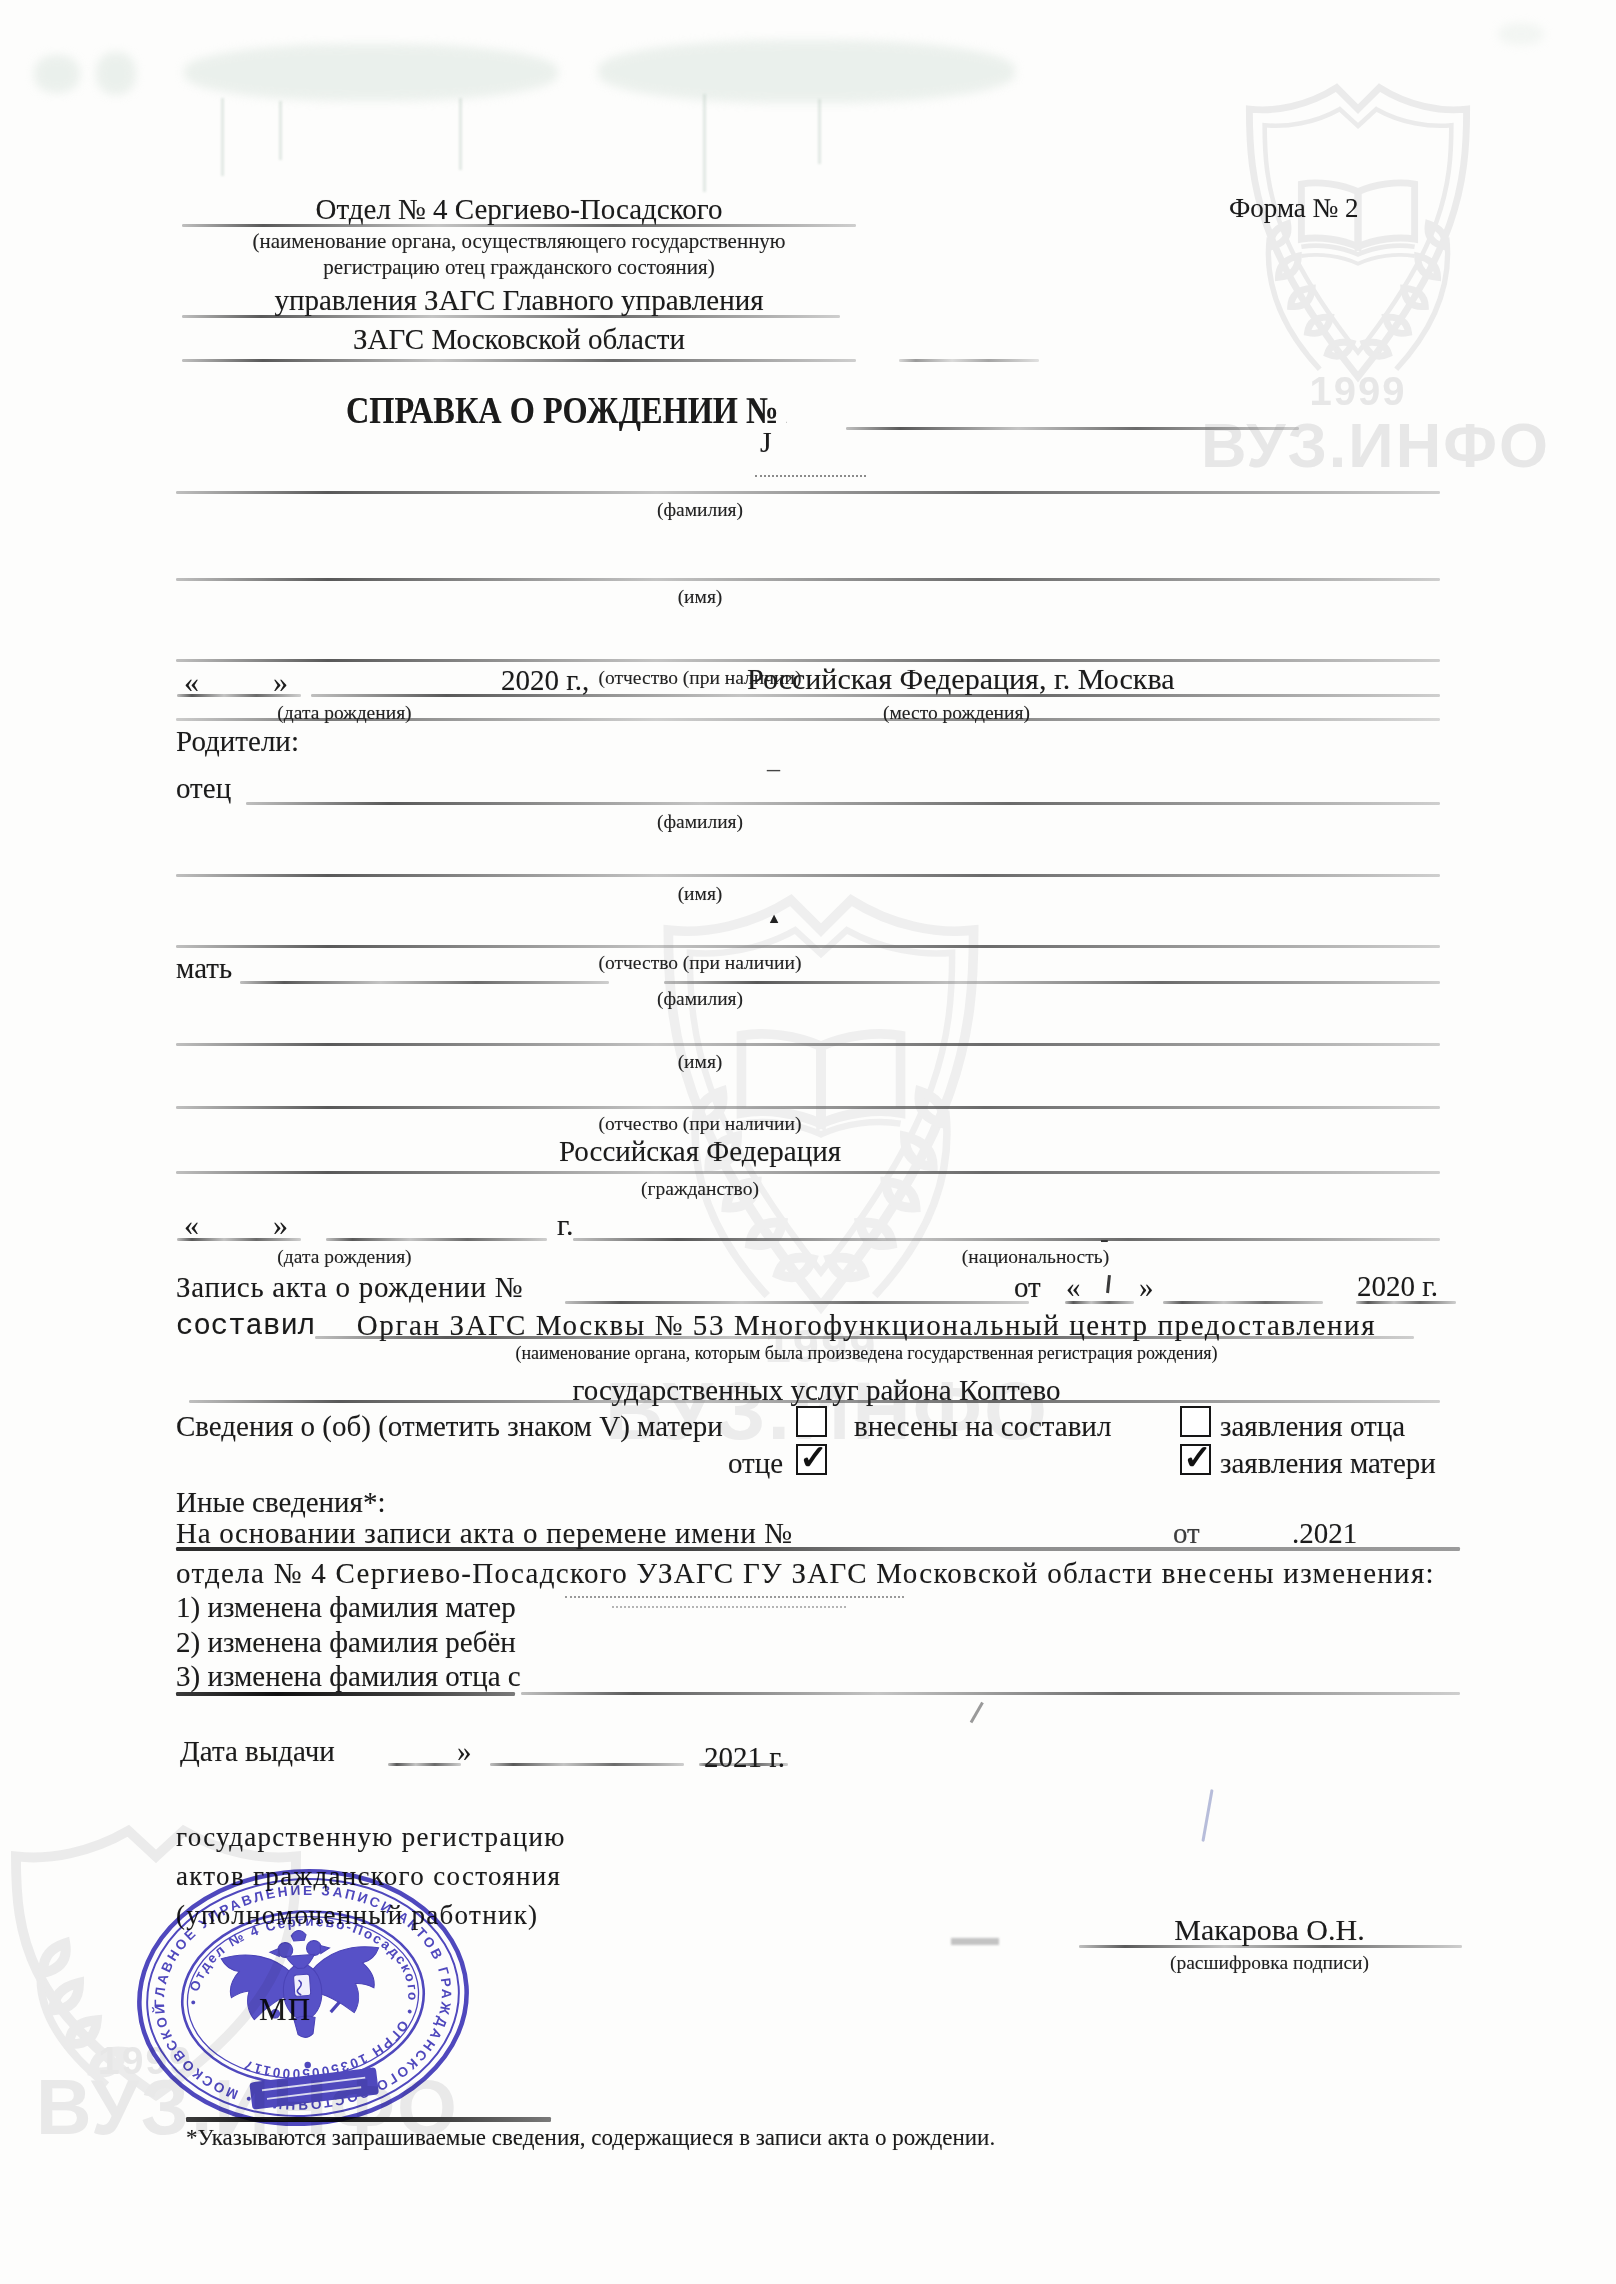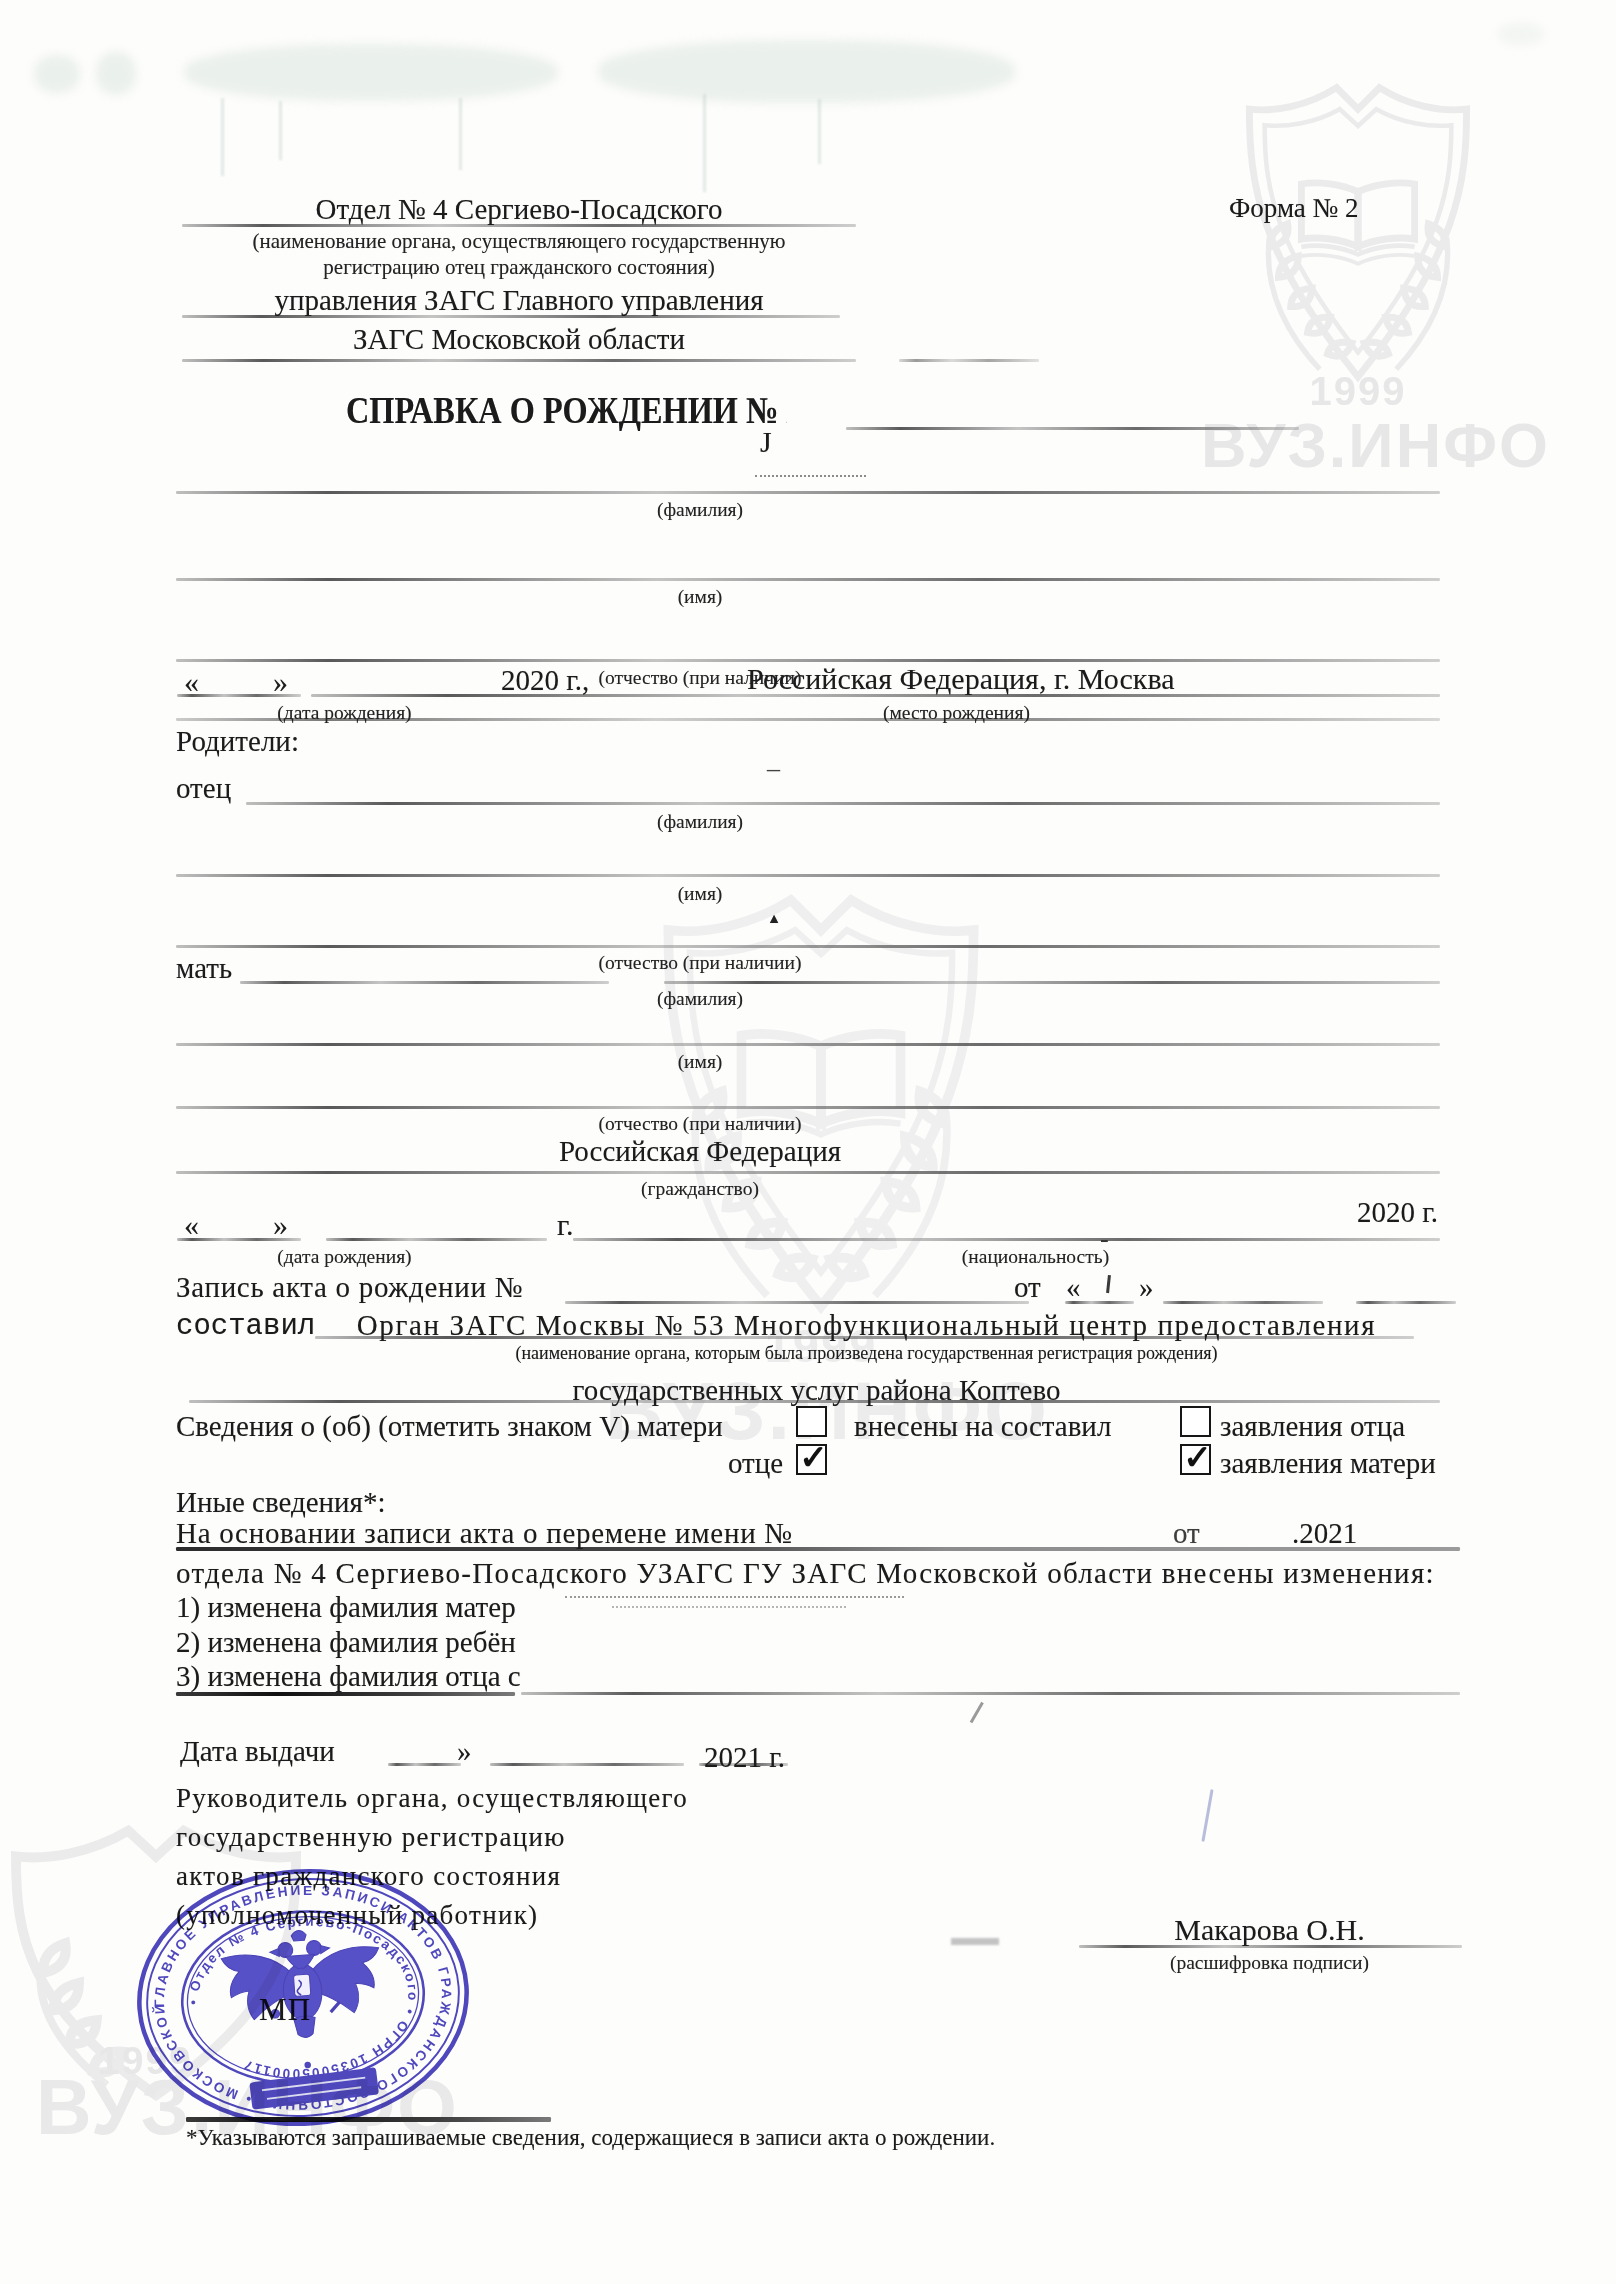--- a/index.html
+++ b/index.html
@@ -152,21 +152,21 @@
   <div class="t c sl" style="left:899px;top:1246px;width:273px;">(национальность)</div>
 
   <div class="t" style="left:176px;top:1271px;letter-spacing:0.7px;text-align:right;">Запись акта о рождении №</div>
   <div class="rl" style="left:565px;top:1301px;width:464px;"></div>
   <div class="t" style="left:1014px;top:1271px;">от</div>
   <div class="t" style="left:1066px;top:1271px;">«</div>
   <div style="position:absolute;left:1107px;top:1275px;width:2.6px;height:18px;background:#3a3a3a;transform:rotate(6deg);z-index:3;"></div>
   <div class="t" style="left:1139px;top:1271px;">»</div>
   <div class="rl" style="left:1065px;top:1301px;width:69px;"></div>
   <div class="rl" style="left:1163px;top:1301px;width:160px;"></div>
-  <div class="t" style="left:1357px;top:1196px;">2020 г.</div>
+  <div class="t" style="left:1357px;top:1270px;">2020 г.</div>
   <div class="rl" style="left:1356px;top:1301px;width:100px;"></div>
 
   <div class="t" style="left:176px;top:1310px;font-family:Liberation Mono, monospace;">составил</div>
   <div class="t c" style="left:313px;top:1309px;width:1107px;letter-spacing:1.6px;">Орган ЗАГС Москвы № 53 Многофункциональный центр предоставления</div>
   <div class="rl" style="left:315px;top:1336px;width:1099px;"></div>
   <div class="t c" style="left:313px;top:1343px;width:1107px;font-size:18px;">(наименование органа, которым была произведена государственная регистрация рождения)</div>
   <div class="t c" style="left:260px;top:1374px;width:1113px;">государственных услуг района Коптево</div>
   <div class="rl" style="left:189px;top:1400px;width:1251px;"></div>
 
   <div class="t" style="left:176px;top:1410px;">Сведения о (об) (отметить знаком V) матери</div>
@@ -197,21 +197,20 @@
   <div class="rl dk" style="left:176px;top:1692px;width:339px;"></div>
   <div class="rl" style="left:521px;top:1692px;width:939px;"></div>
 
   <div class="t" style="left:180px;top:1735px;">Дата выдачи</div>
   <div class="t" style="left:457px;top:1735px;">»</div>
   <div class="rl" style="left:388px;top:1763px;width:73px;"></div>
   <div class="rl" style="left:490px;top:1763px;width:194px;"></div>
   <div class="t" style="left:704px;top:1733px;margin-top:8px;">2021 г.</div>
   <div class="rl" style="left:699px;top:1763px;width:89px;"></div>
 
-  <div class="t" style="left:176px;top:1783px;font-size:27px;letter-spacing:1.3px;">Руководитель органа, осуществляющего</div>
   <div class="t" style="left:176px;top:1822px;font-size:27px;letter-spacing:1.3px;">государственную регистрацию</div>
   <div class="t" style="left:176px;top:1861px;font-size:27px;letter-spacing:1.3px;">актов гражданского состояния</div>
   <div class="t" style="left:176px;top:1900px;font-size:27px;letter-spacing:1.3px;">(уполномоченный работник)</div>
   <div style="position:absolute;left:1206px;top:1789px;width:2.6px;height:53px;background:#7e88bd;opacity:.55;transform:rotate(10deg);border-radius:1.3px;z-index:3;"></div>
   <div style="position:absolute;left:965px;top:1711px;width:23.4px;height:2.6px;background:#9a9a9a;transform:rotate(-60deg);z-index:2;"></div>
   <div style="position:absolute;left:951px;top:1938px;width:48px;height:6.5px;background:#c3c3c3;filter:blur(1.3px);z-index:2;"></div>
   <div class="t c" style="left:1074px;top:1913px;width:391px;font-size:30px;">Макарова О.Н.</div>
   <div class="rl" style="left:1079px;top:1945px;width:383px;"></div>
   <div class="t c sl" style="left:1074px;top:1952px;width:391px;">(расшифровка подписи)</div>
 

